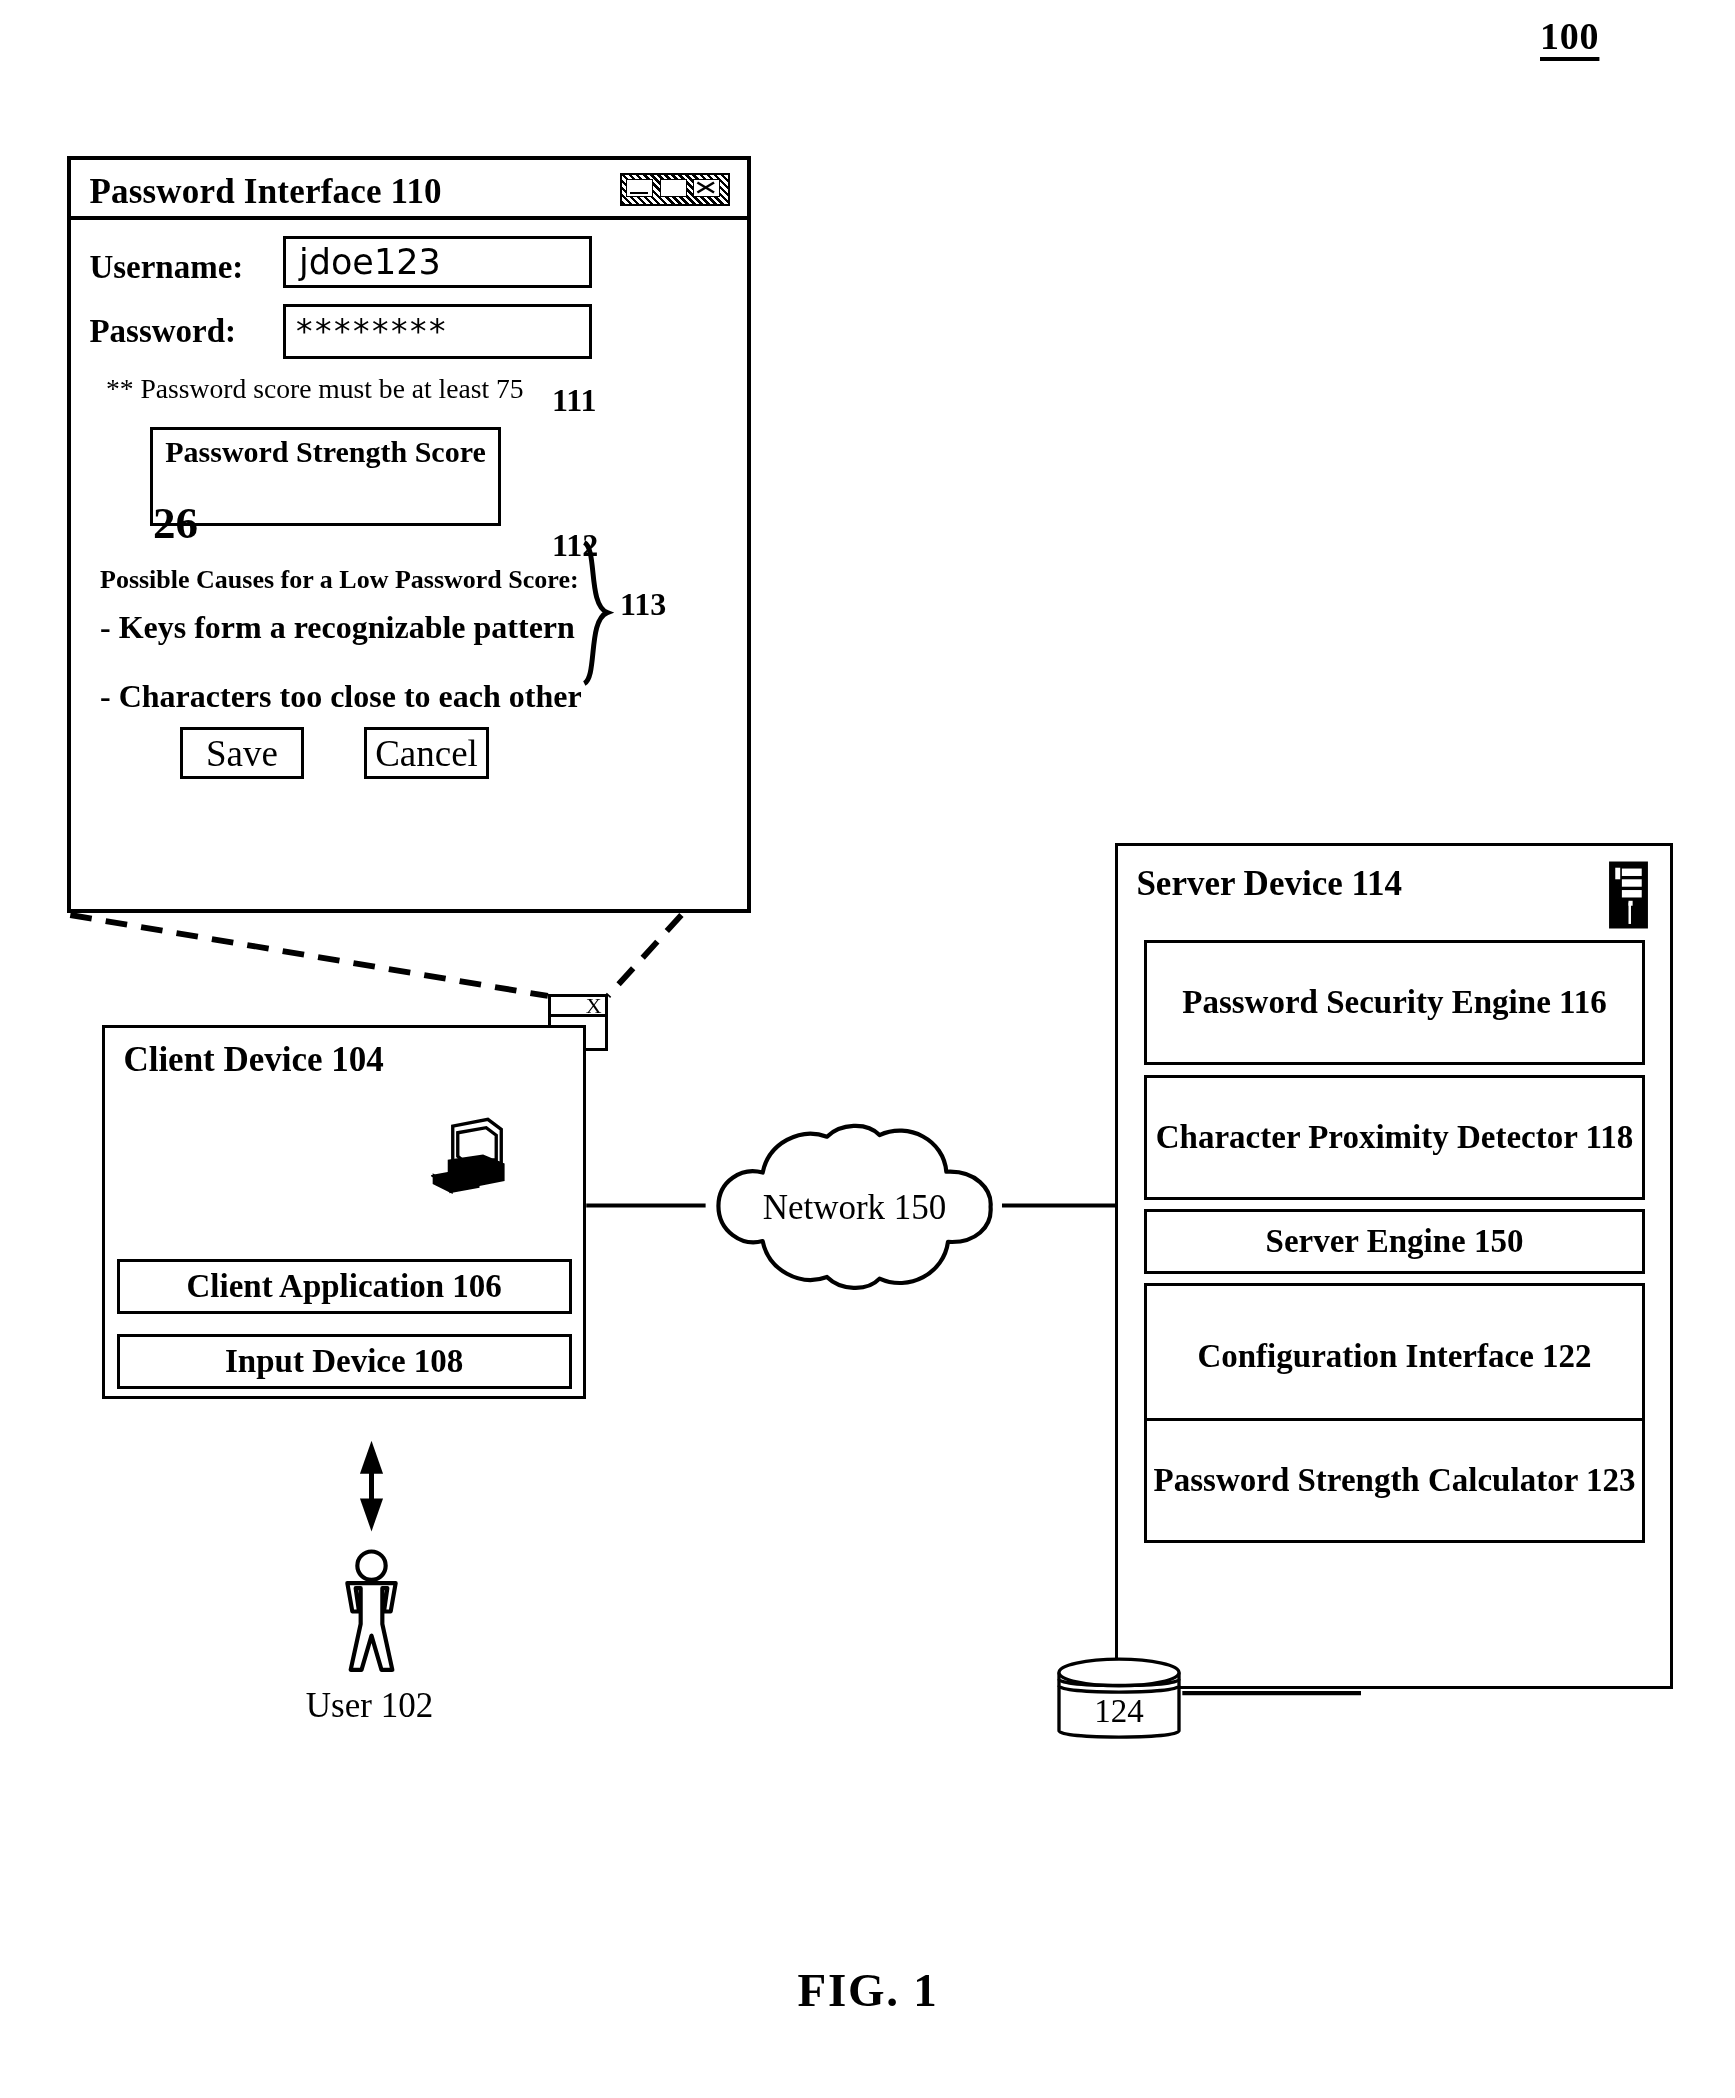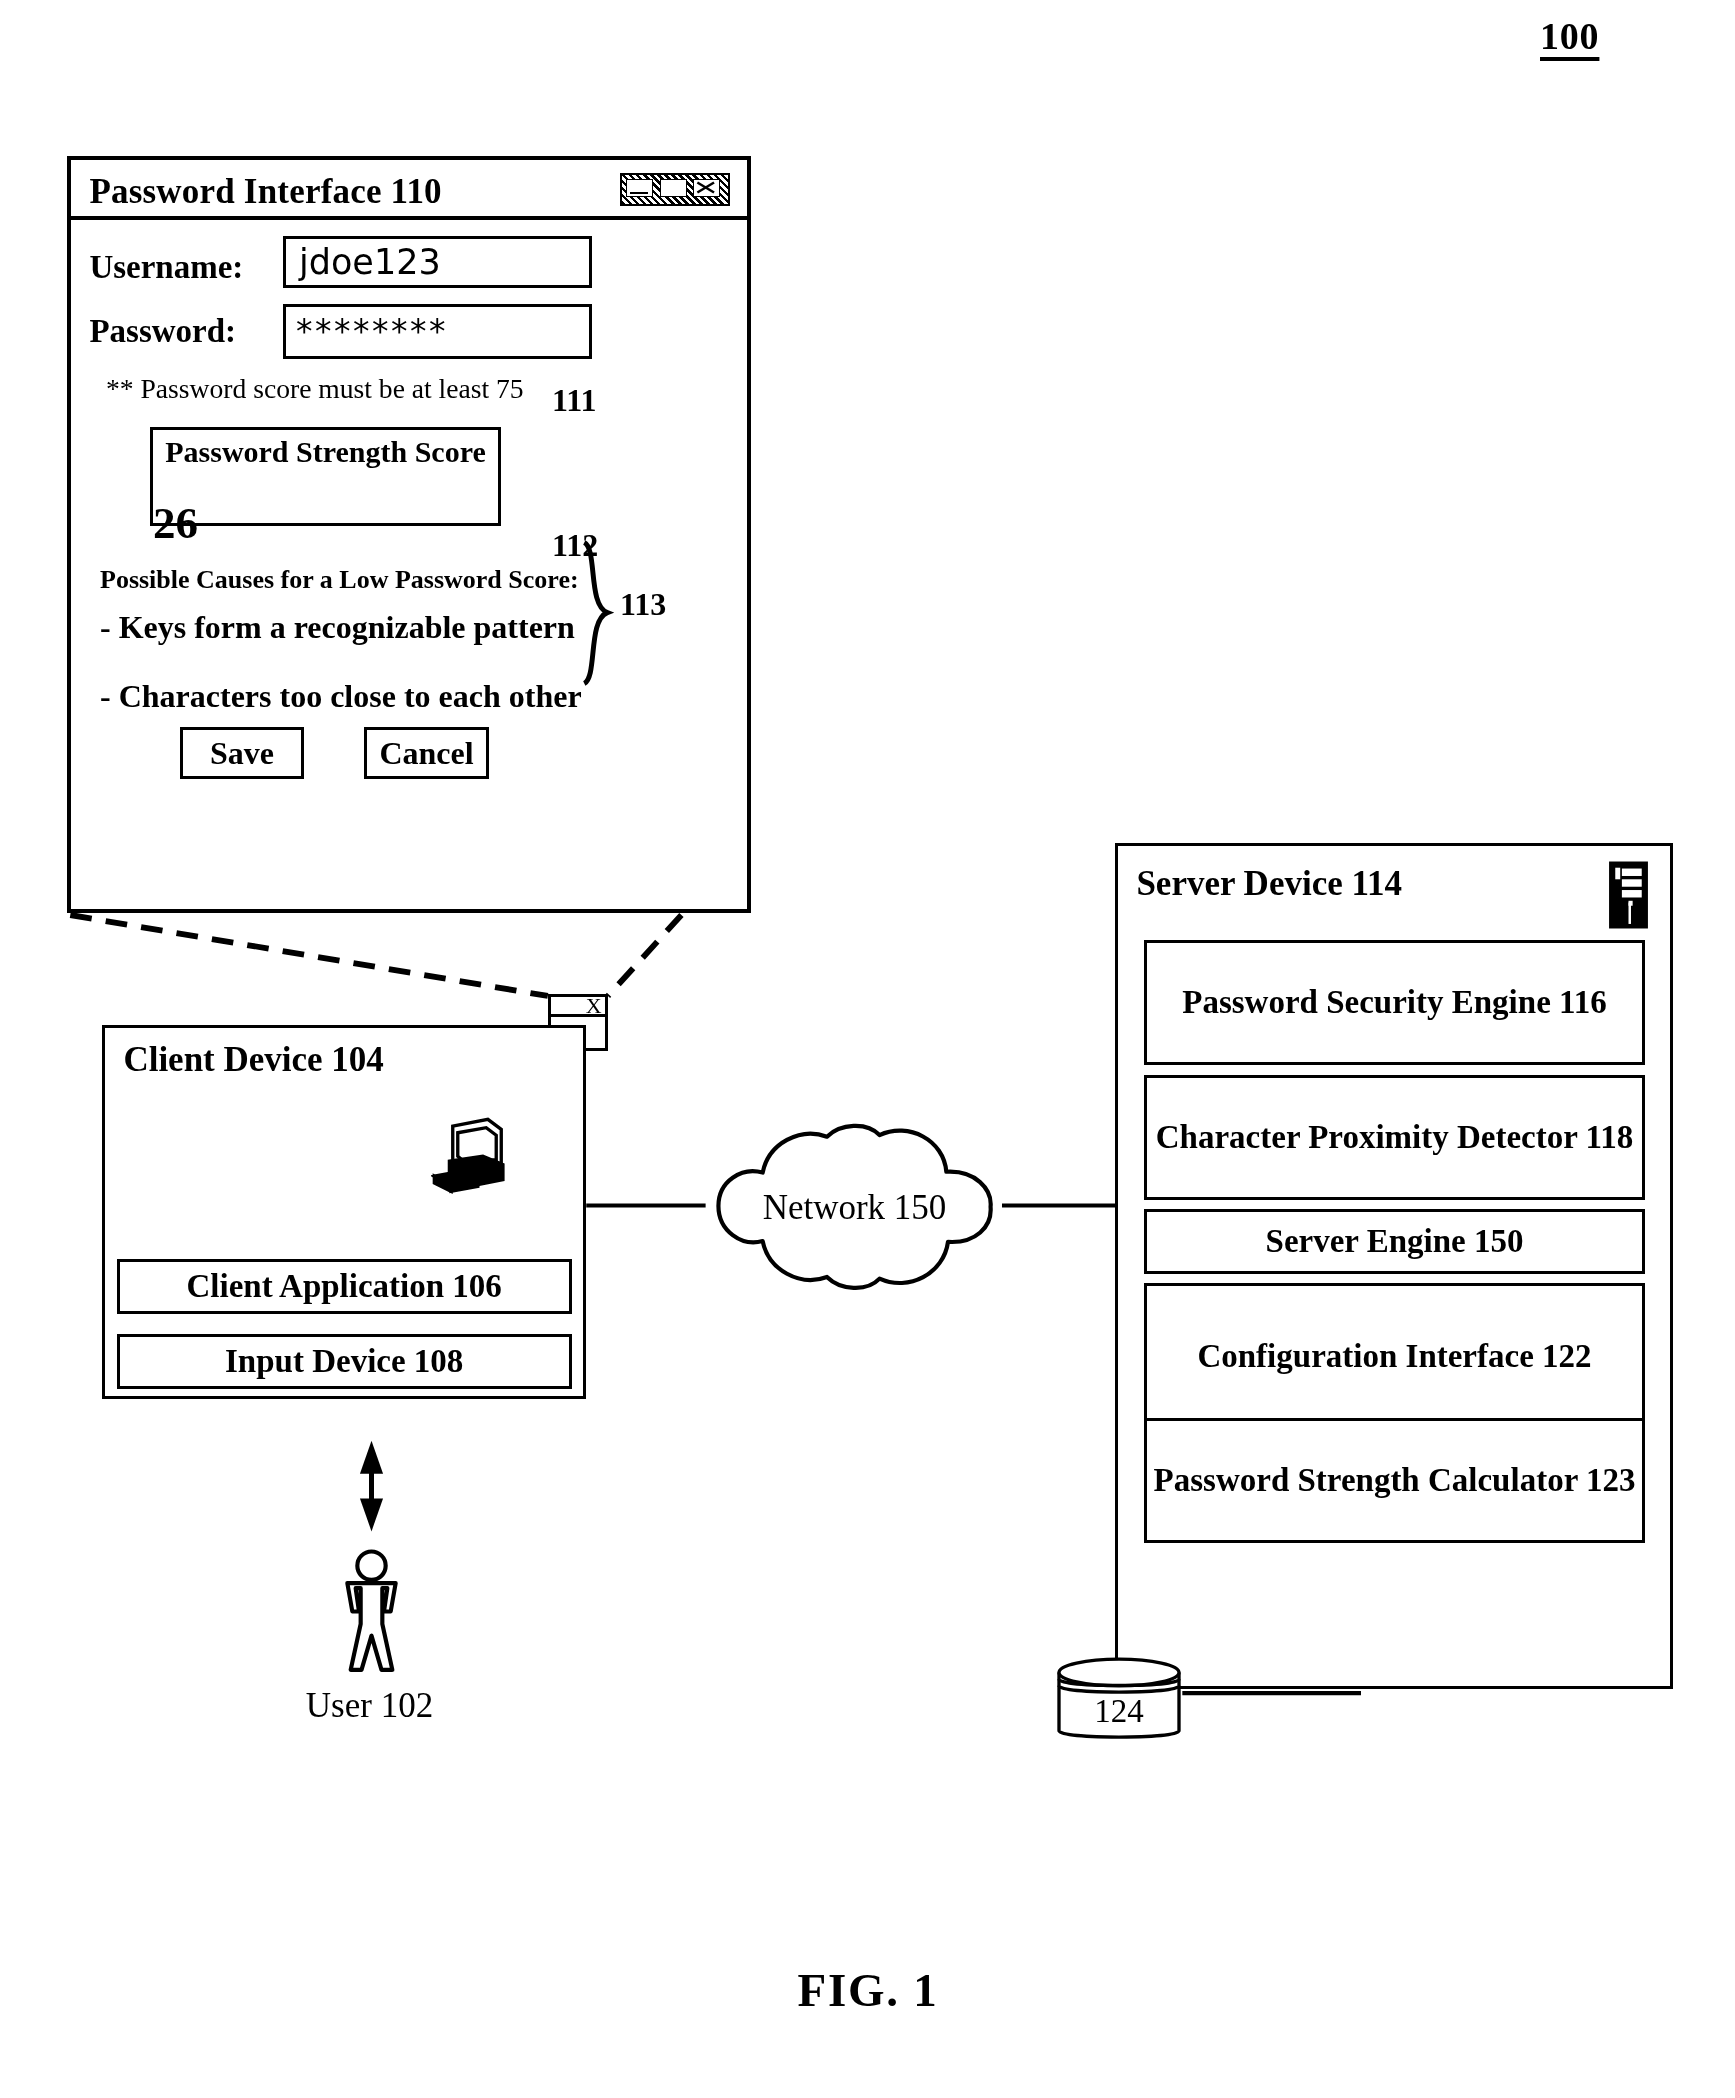--- a/index.html
+++ b/index.html
@@ -49,21 +49,21 @@
   #scoreVal{position:absolute;left:0;right:0;top:38px;font-size:45px;font-weight:bold;margin-top:29px;}
   #ref112{position:absolute;left:481px;top:367px;font-size:32px;font-weight:bold;}
 
   #causesTitle{position:absolute;left:29px;top:405px;font-size:26px;font-weight:bold;}
   #cause0{position:absolute;left:29px;top:449px;font-size:32px;font-weight:bold;}
   #cause1{position:absolute;left:29px;top:518px;font-size:32px;font-weight:bold;}
   #brace{position:absolute;left:510px;top:380px;width:33px;height:146px;}
   #ref113{position:absolute;left:549px;top:426px;font-size:32px;font-weight:bold;}
 
   .dlgbtn{border-width:3.3px;display:flex;align-items:center;justify-content:center;
-     font-size:32px;font-weight:bold;}
+     font-size:37px;font-weight:normal;}
   #btnSave{left:109px;top:567px;width:124px;height:52px;}
   #btnCancel{left:293px;top:567px;width:125px;height:52px;}
 
   
   #mini{left:548px;top:994px;width:60px;height:57px;border-width:3.3px;}
   #miniBar{position:absolute;left:0;top:0;width:100%;height:20px;border-bottom:3.3px solid #000;box-sizing:border-box;}
   #miniX{position:absolute;right:3.3px;top:-3.3px;font-size:22px;line-height:23.4px;}
 
   
   #client{left:102px;top:1025px;width:484px;height:374px;border-width:3.3px;}

